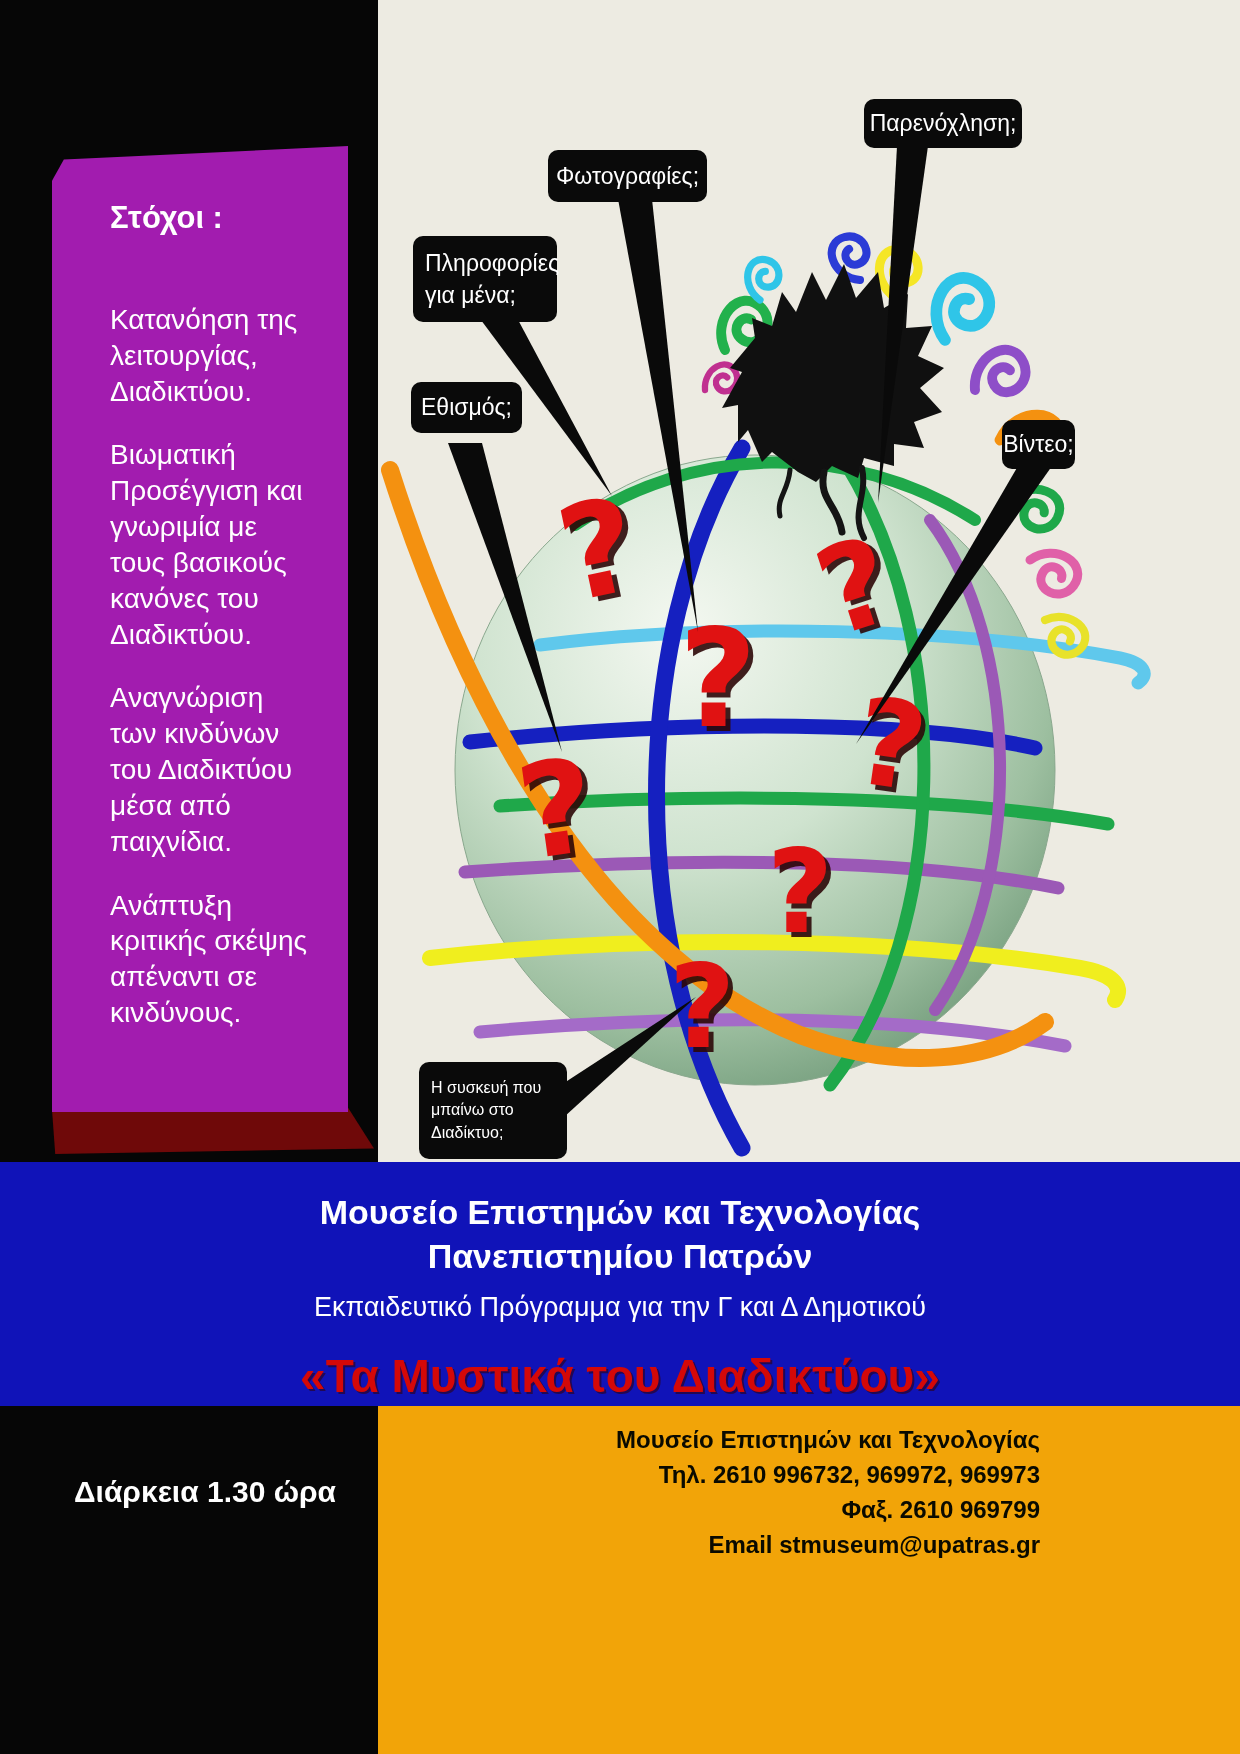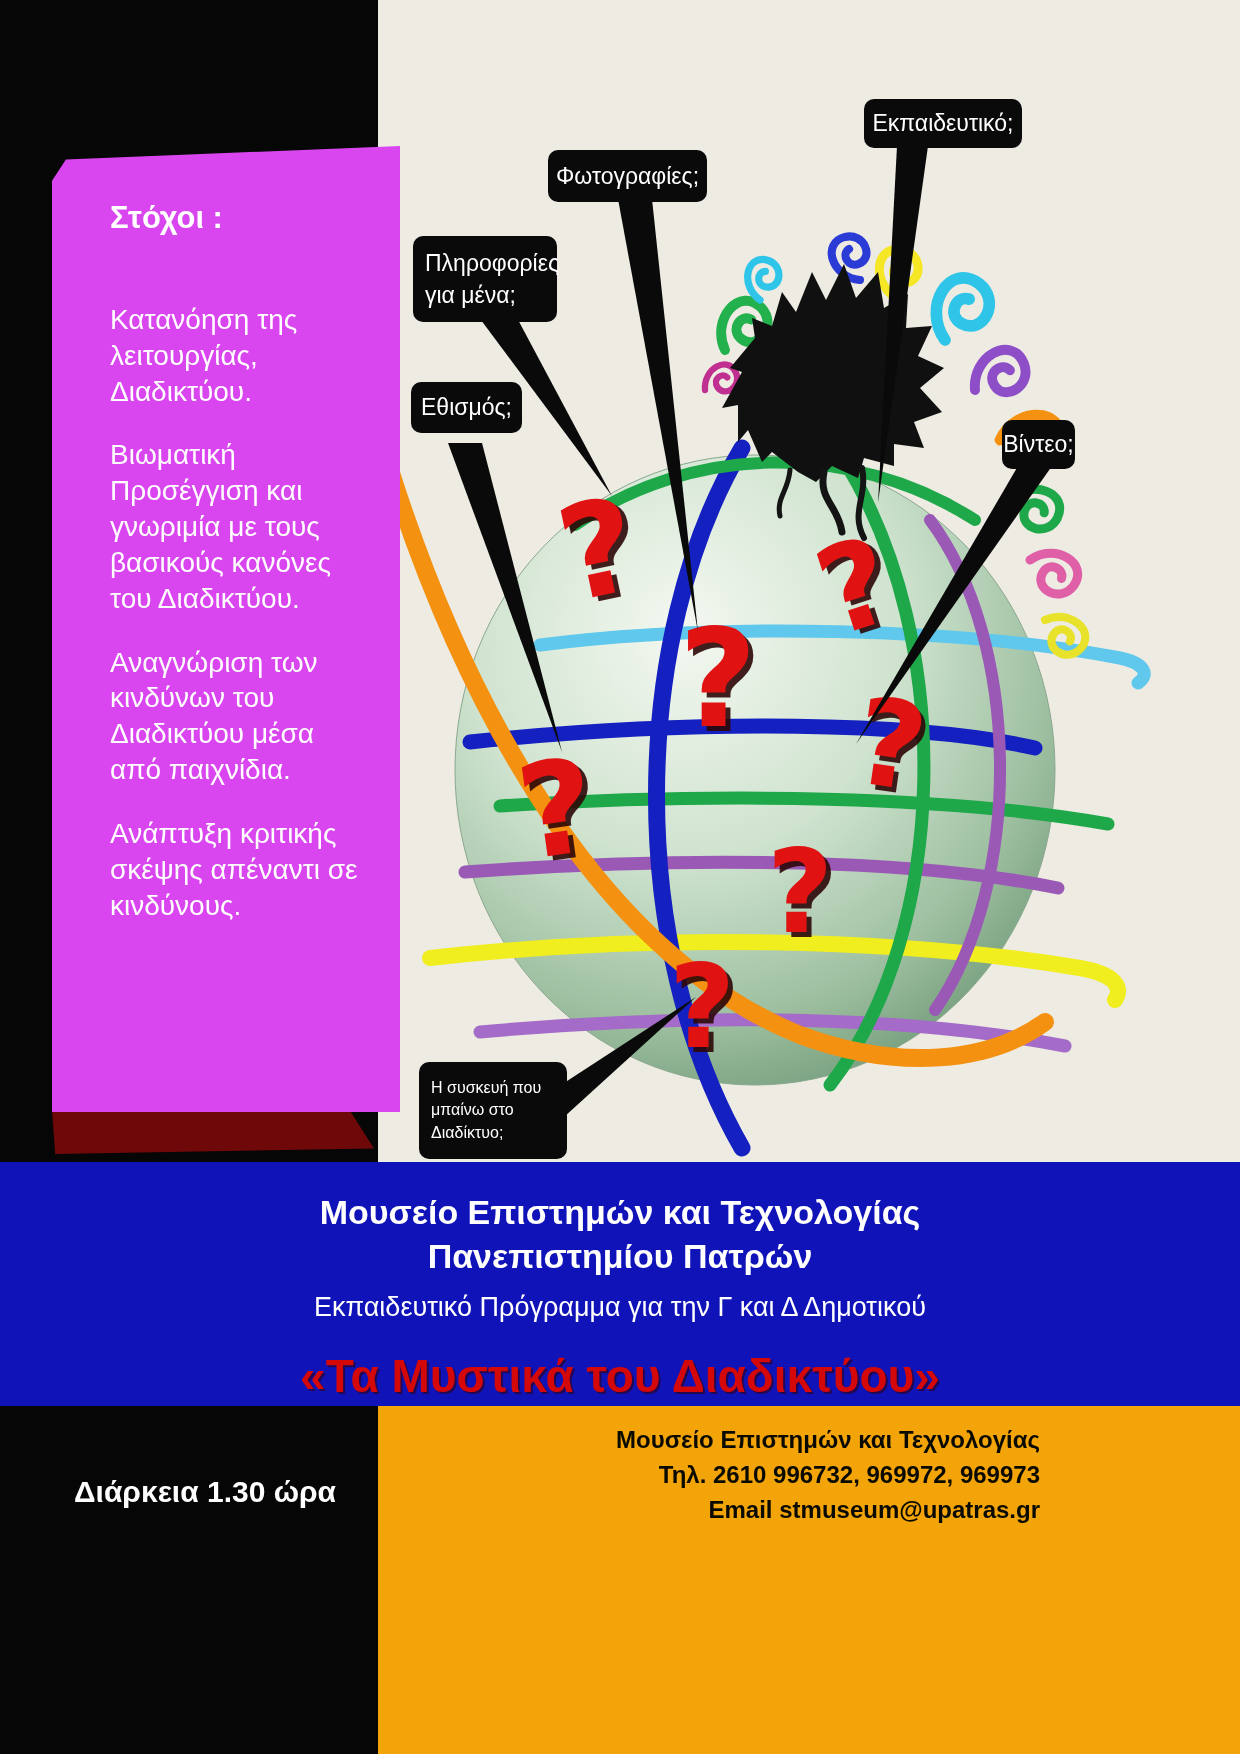--- a/index.html
+++ b/index.html
@@ -1,21 +1,21 @@
 <!DOCTYPE html>
 <html><head>
 <meta charset="utf-8">
 <style>
   html,body{margin:0;padding:0;}
   .poster{position:relative;width:1240px;height:1754px;background:#060606;overflow:hidden;
           font-family:"Liberation Sans",sans-serif;}
   
   .cream-panel{position:absolute;left:378px;top:0;width:862px;height:1162px;background:#edebe2;}
   
-  .ribbon{position:absolute;left:52px;top:146px;width:348px;height:966px;background:#d946ef;
+  .ribbon{position:absolute;left:52px;top:146px;width:296px;height:966px;background:#a21caf;
           clip-path:polygon(4% 1.4%,100% 0%,100% 100%,0% 100%,0% 3.6%);z-index:3;
           padding:54px 32px 0 58px;box-sizing:border-box;color:#fff;}
   .ribbon-shadow{position:absolute;left:52px;top:1108px;width:322px;height:46px;background:#6f0909;
           clip-path:polygon(0% 4%,92% 0%,100% 88%,1% 100%);z-index:2;}
   .goals-title{font-size:31px;font-weight:bold;margin-bottom:66px;}
   .goal-item{font-size:28px;line-height:1.28;margin-bottom:28px;}
   
   .art{position:absolute;left:0;top:0;width:1240px;height:1754px;z-index:2;}
   .qshadow{fill:#2d0808;opacity:.9;font-weight:bold;font-family:"DejaVu Sans",sans-serif;}
   .qmark{fill:#e01212;font-weight:bold;font-family:"DejaVu Sans",sans-serif;}
@@ -156,21 +156,21 @@
   </div>
 
   <div class="callout c-left" id="co-info">
     <div>Πληροφορίες</div>
     <div>για μένα;</div>
   </div>
   <div class="callout c-center" id="co-photos">
     <div>Φωτογραφίες;</div>
   </div>
   <div class="callout c-center" id="co-harass">
-    <div>Εκπαιδευτικό;</div>
+    <div>Παρενόχληση;</div>
   </div>
   <div class="callout c-center" id="co-addict">
     <div>Εθισμός;</div>
   </div>
   <div class="callout c-center" id="co-video">
     <div>Βίντεο;</div>
   </div>
   <div class="callout c-left" id="co-device">
     <div>Η συσκευή που</div>
     <div>μπαίνω  στο</div>
@@ -183,16 +183,17 @@
       <div class="museum-title">Πανεπιστημίου Πατρών</div>
       <div class="program-subtitle">Εκπαιδευτικό Πρόγραμμα για την Γ και Δ Δημοτικού</div>
       <div class="program-title">«Τα Μυστικά του Διαδικτύου»</div>
     </div>
   </div>
 
   <div class="duration">Διάρκεια  1.30 ώρα</div>
   <div class="orange-band">
     <div class="contact-line">Μουσείο Επιστημών και Τεχνολογίας</div>
     <div class="contact-line">Τηλ. 2610 996732, 969972, 969973</div>
+    <div class="contact-line">Φαξ. 2610 969799</div>
     <div class="contact-line">Email stmuseum@upatras.gr</div>
   </div>
 
 </div>
 
 </body></html>

